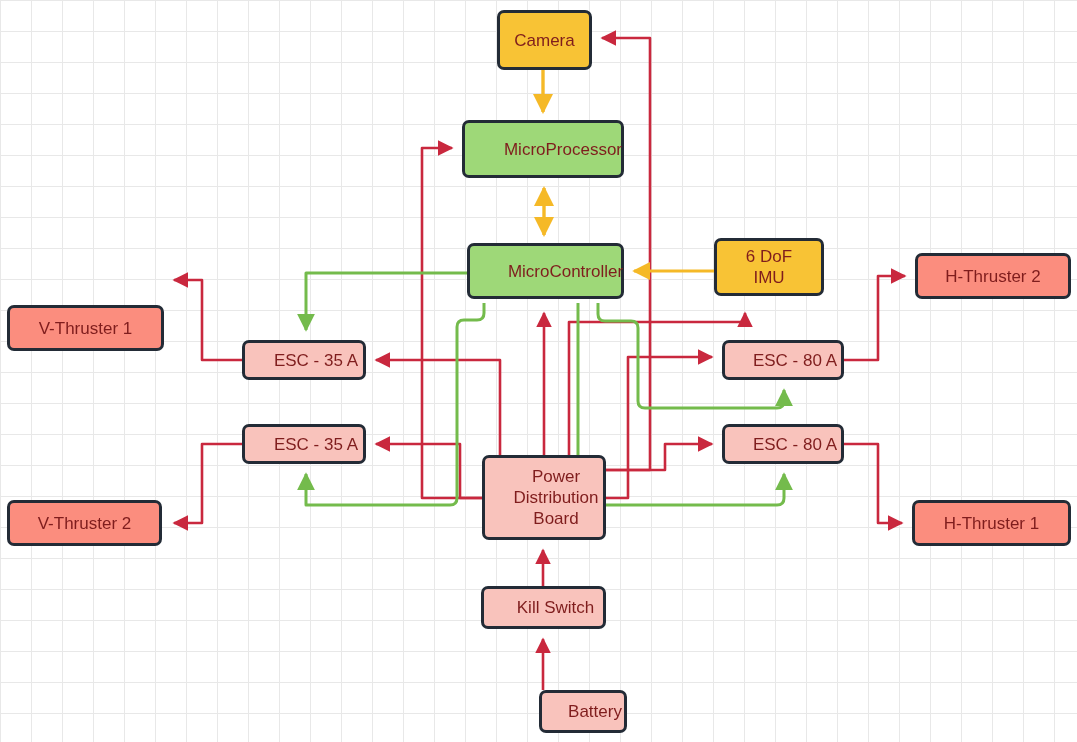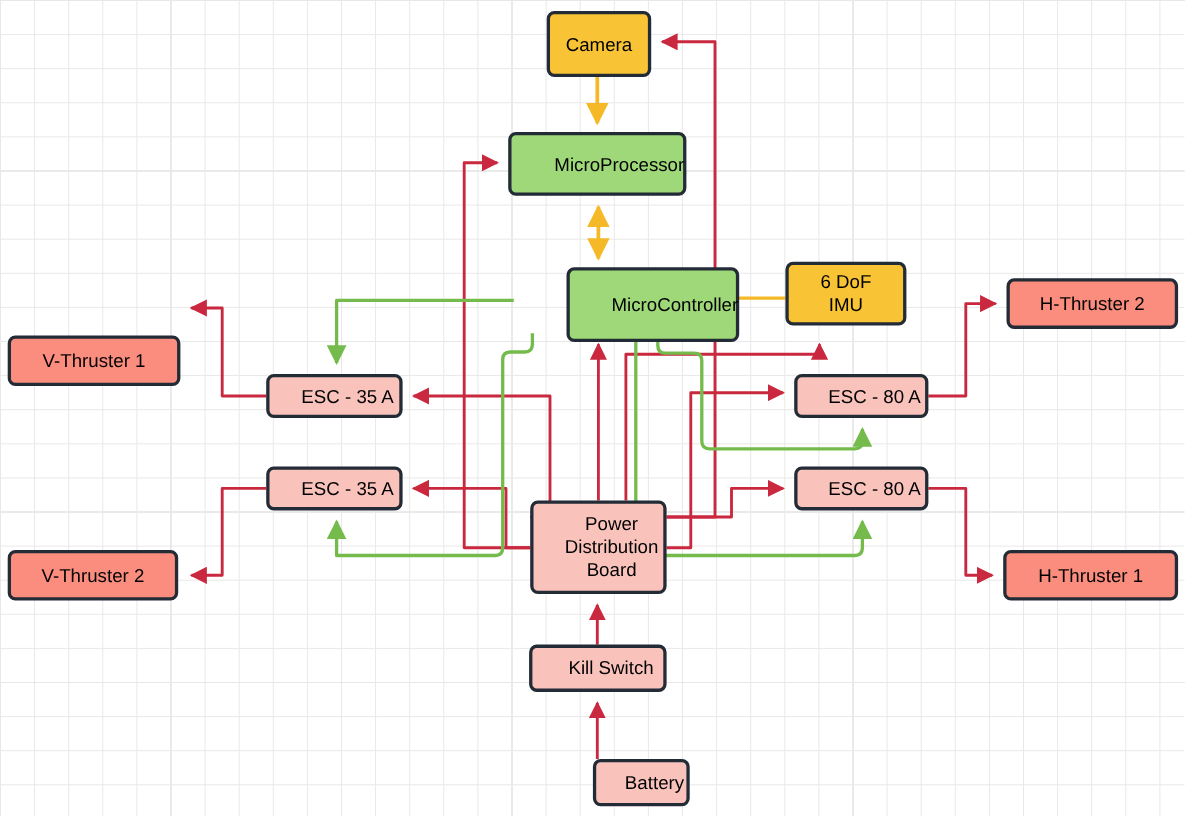--- a/index.html
+++ b/index.html
@@ -38,21 +38,21 @@
   }
   .node {
     position: absolute;
     box-sizing: border-box;
     border: 3px solid #232b36;
     border-radius: 7px;
     display: flex;
     align-items: center;
     justify-content: center;
     text-align: center;
-    color: #000000;
+    color: #7f1d1d;
     font-size: 17px;
     line-height: 21px;
     font-family: "Liberation Sans", sans-serif;
     z-index: 5;
   }
   .node.amber { background: #f8c335; }
   .node.green { background: #9ed878; padding-left: 40px; }
   .node.pink  { background: #f9c3bc; padding-left: 24px; }
   .node.salmon{ background: #fb8d7e; }
 </style>
@@ -120,21 +120,21 @@
       <path stroke="#f5b927" stroke-width="3.4" marker-end="url(#ar-amber)" marker-start="url(#ar-amber-start)" d="M 544 188 L 544 235"></path>
 
       <path stroke="#f5b927" stroke-width="3" marker-end="url(#ar-amber)" d="M 714 271 L 634 271"></path>
 
     </g>
   </svg>
 
   <div id="nodes">
       <div class="node amber" style="left: 497px; top: 10px; width: 95px; height: 60px; white-space: pre-line;">Camera</div>
       <div class="node green" style="left: 462px; top: 120px; width: 162px; height: 58px; white-space: pre-line;">MicroProcessor</div>
-      <div class="node green" style="left: 467px; top: 243px; width: 157px; height: 68px; white-space: pre-line; margin-left: 48px;">MicroController</div>
+      <div class="node green" style="left: 467px; top: 243px; width: 157px; height: 56px; white-space: pre-line;">MicroController</div>
       <div class="node amber" style="left: 714px; top: 238px; width: 110px; height: 58px; white-space: pre-line;">6 DoF
 IMU</div>
       <div class="node salmon" style="left: 7px; top: 257px; width: 157px; height: 46px; white-space: pre-line; margin-top: 48px;">V-Thruster 1</div>
       <div class="node salmon" style="left: 915px; top: 253px; width: 156px; height: 46px; white-space: pre-line;">H-Thruster 2</div>
       <div class="node pink" style="left: 242px; top: 340px; width: 124px; height: 40px; white-space: pre-line;">ESC - 35 A</div>
       <div class="node pink" style="left: 722px; top: 340px; width: 122px; height: 40px; white-space: pre-line;">ESC - 80 A</div>
       <div class="node pink" style="left: 242px; top: 424px; width: 124px; height: 40px; white-space: pre-line;">ESC - 35 A</div>
       <div class="node pink" style="left: 722px; top: 424px; width: 122px; height: 40px; white-space: pre-line;">ESC - 80 A</div>
       <div class="node pink" style="left: 482px; top: 455px; width: 124px; height: 85px; white-space: pre-line;">Power
 Distribution

